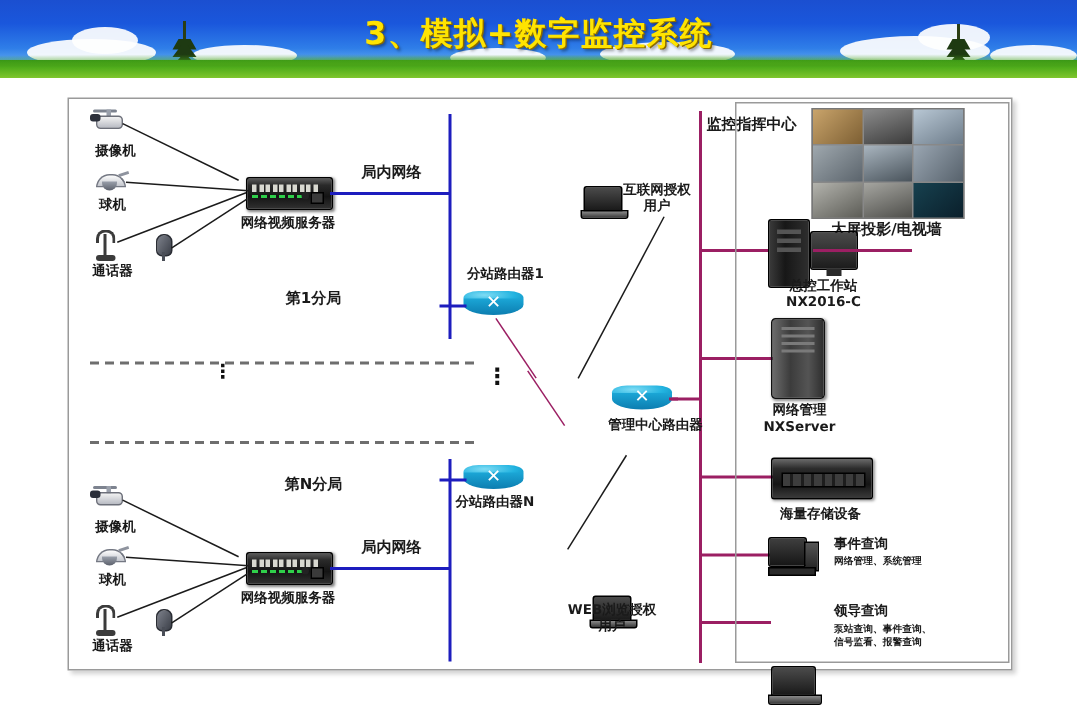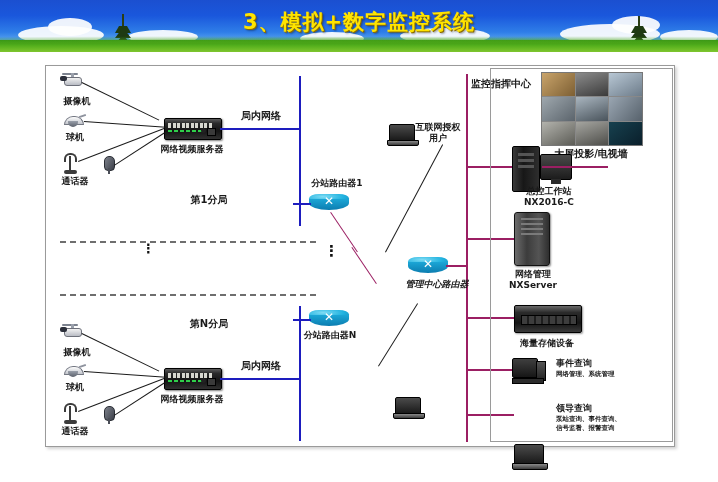--- a/index.html
+++ b/index.html
@@ -235,32 +235,33 @@
   <div class="diag" style="left:339px;top:186px;width:122px;transform:rotate(-62deg);"></div>
   <div class="diag" style="left:332px;top:300px;width:74px;transform:rotate(-58deg);"></div>
 
   <div class="wire mag" style="left:384px;top:199px;width:22px;height:2px;"></div>
   <div class="dev router" style="left:362px;top:191px;">
     <div class="top"></div>
       <div class="bot"></div>
       <div class="x">✕</div>
   </div>
   <div class="wire mag" style="left:400px;top:199px;width:22px;height:2px;"></div>
-  <div class="lbl" style="left:336px;top:213px;width:110px;font-style:italic;">管理中心路由器</div>
+  <div class="lbl" style="left:336px;top:213px;width:110px;">管理中心路由器</div>
 
   <div class="laptop" style="left:341px;top:58px;">
     <div class="lid"></div>
       <div class="base"></div>
   </div>
   <div class="lbl" style="left:368px;top:56px;width:48px;white-space:normal;">互联网授权用户</div>
 
   <div class="laptop" style="left:347px;top:309px;">
     <div class="lid"></div>
       <div class="base"></div>
   </div>
+  <div class="lbl" style="left:329px;top:336px;width:66px;white-space:normal;">WEB浏览授权用户</div>
 
   <div class="lbl" style="left:424px;top:12px;width:62px;white-space:normal;font-size:10px;">监控指挥中心</div>
 
   <div class="tvwall" style="position:absolute;left:495px;top:6px;">
     <s style="background:linear-gradient(135deg,#c9a46b,#7d5f33);"></s>
     <s style="background:linear-gradient(160deg,#8b8b8b,#3b3b3b);"></s>
     <s style="background:linear-gradient(150deg,#b8c7d4,#6d7c8a);"></s>
     <s style="background:linear-gradient(140deg,#9fa8ae,#5b646c);"></s>
     <s style="background:linear-gradient(160deg,#a9b5bf,#49535b);"></s>
     <s style="background:linear-gradient(130deg,#9aa6b2,#57626c);"></s>

